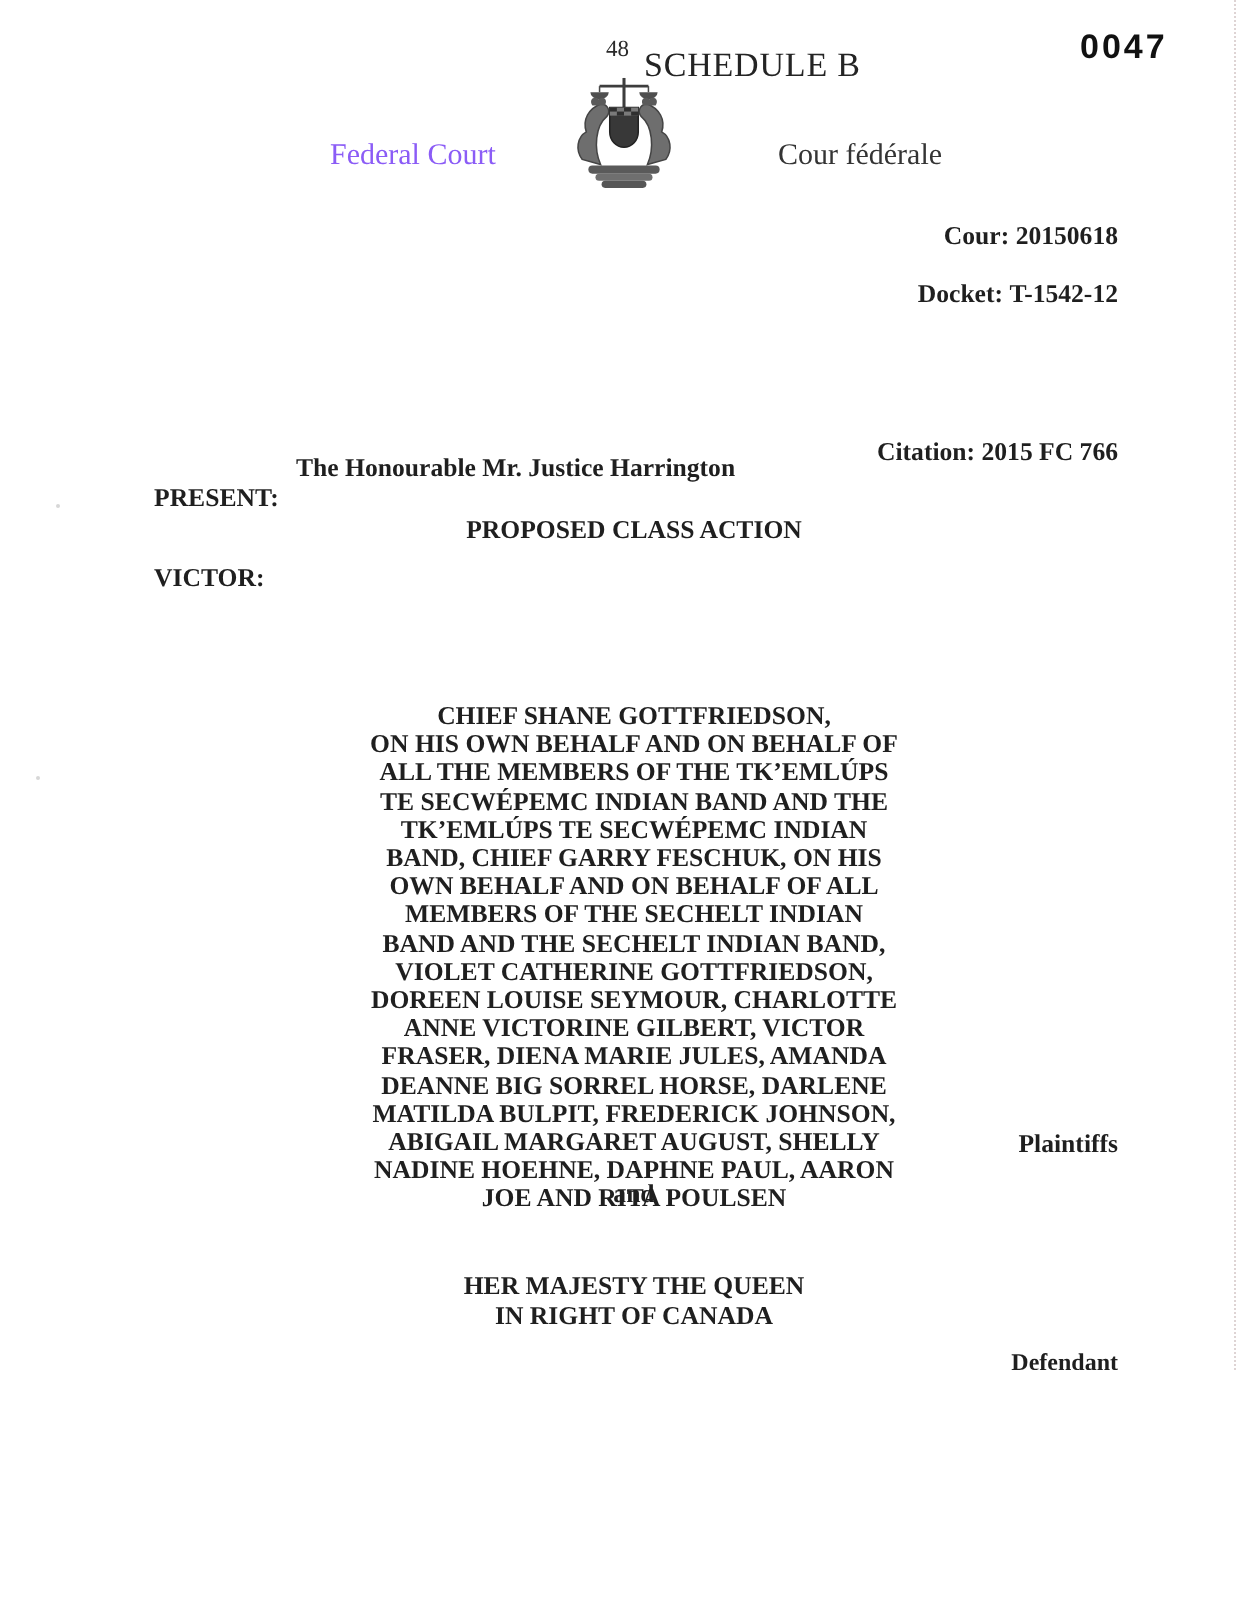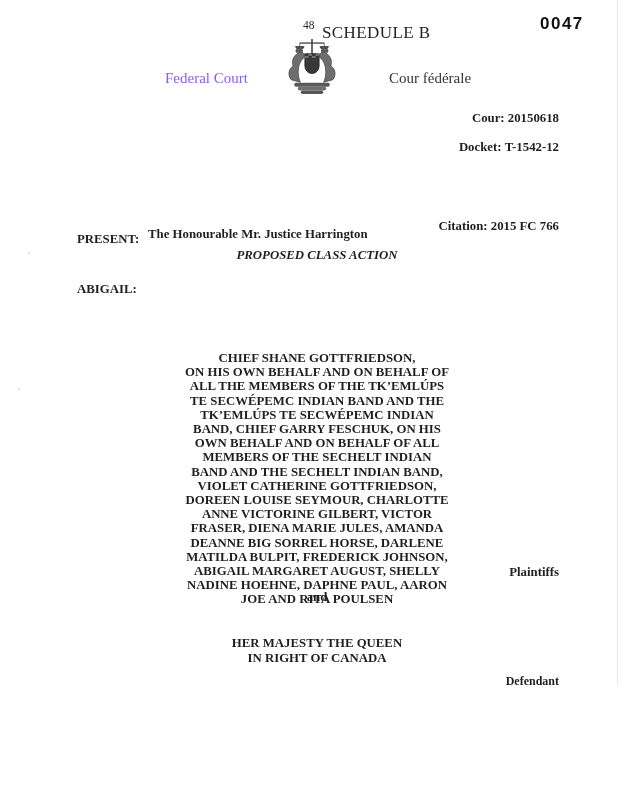--- a/index.html
+++ b/index.html
@@ -29,23 +29,23 @@
   .court-en { left: 165px; top: 70px; font-size: 15px; color: #8b5cf6; }
   .court-fr { left: 389px; top: 70px; font-size: 15px; color: #343434; text-align: center; }
   .crest { left: 284px; top: 36px; width: 56px; height: 64px; }
 
   .meta-row { font-size: 12.8px; }
   .meta-date { top: 111px; }
   .meta-docket { top: 140px; }
   .meta-citation { top: 179px; margin-top: 40px; }
 
   .place-date { left: 77px; top: 197px; }
-  .present-label { left: 77px; top: 232px; }
+  .present-label { left: 77px; top: 242px; }
   .present-value { left: 148px; top: 227px; }
-  .proceeding { top: 248px; font-style: italic; }
+  .proceeding { top: 258px; }
   .between { left: 77px; top: 282px; }
 
   .plaintiff-block { top: 303px; margin-top: 48px; }
   .plaintiffs-role { top: 565px; font-size: 12.8px; }
   .conjunction { top: 590px; }
   .defendant-block { top: 636px; line-height: 15.2px; }
   .defendant-role { top: 674px; font-size: 12px; }
   .order-heading {
     top: 707px; font-size: 13.5px; letter-spacing: 0.6px;
     text-decoration: underline; text-underline-offset: 2px;
@@ -105,21 +105,21 @@
   <div class="abs rightcol b meta-row meta-docket">
     <span>Docket:</span>&nbsp;<span>T-1542-12</span>
   </div>
   <div class="abs rightcol b meta-row meta-citation">
     <span>Citation:</span>&nbsp;<span>2015 FC 766</span>
   </div>
 
   <span class="abs b body-text present-label">PRESENT:</span>
   <span class="abs b body-text present-value">The Honourable Mr. Justice Harrington</span>
   <div class="abs b body-text centered proceeding">PROPOSED CLASS ACTION</div>
-  <div class="abs b body-text between">ABIGAIL:</div>
+  <div class="abs b body-text between">VICTOR:</div>
 
   <div class="abs b body-text centered pre plaintiff-block">CHIEF SHANE GOTTFRIEDSON,
 ON HIS OWN BEHALF AND ON BEHALF OF
 ALL THE MEMBERS OF THE TK’EMLÚPS
 TE SECWÉPEMC INDIAN BAND AND THE
 TK’EMLÚPS TE SECWÉPEMC INDIAN
 BAND, CHIEF GARRY FESCHUK, ON HIS
 OWN BEHALF AND ON BEHALF OF ALL
 MEMBERS OF THE SECHELT INDIAN
 BAND AND THE SECHELT INDIAN BAND,

